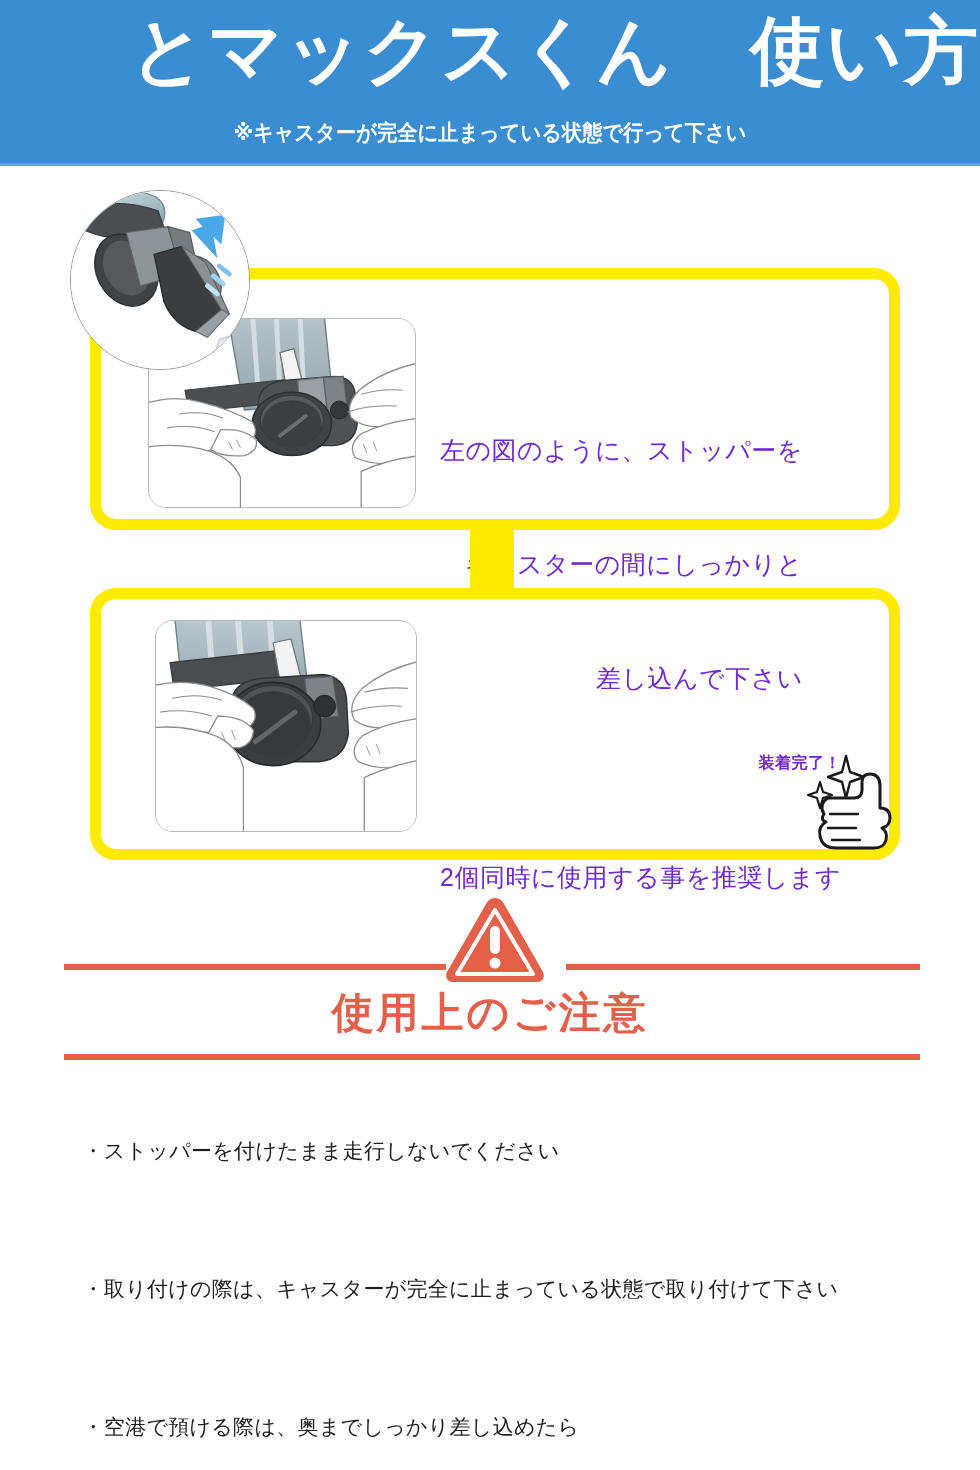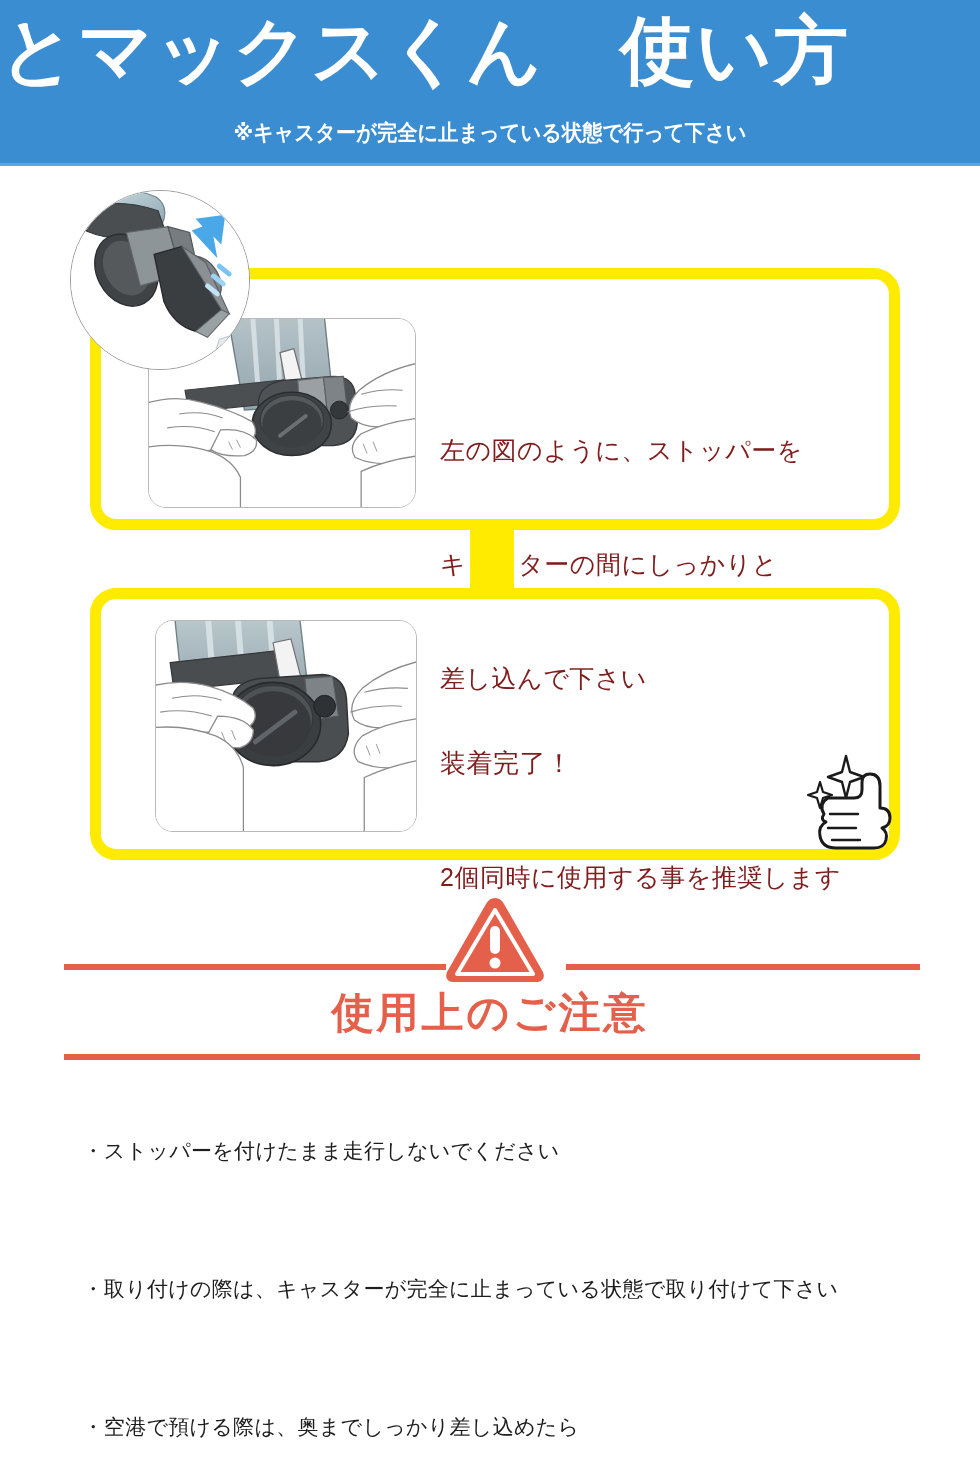--- a/index.html
+++ b/index.html
@@ -22,21 +22,21 @@
     left: 0; top: 0;
     width: 980px;
     height: 165px;
     background: #3b8dd2;
     box-sizing: border-box;
   }
   .header-title {
     position: absolute;
     left: 0; top: 14px;
     width: 980px;
-    text-align: left;
+    text-align: right;
     color: #ffffff;
     font-size: 74px;
     font-weight: bold;
     letter-spacing: 2px;
     line-height: 1.0;
     white-space: pre;
   }
   .header-sub {
     position: absolute;
     left: 0; top: 118px;
@@ -89,27 +89,28 @@
   #step1-photo { left: 148px; top: 318px; width: 268px; height: 190px; }
   #step2-photo { left: 155px; top: 620px; width: 262px; height: 212px; }
 
   .photo-panel svg { display: block; width: 100%; height: 100%; }
 
   
   .step-text {
     position: absolute;
     font-size: 25px;
     line-height: 38px;
-    color: #7f1d1d;
+    color: #6d28d9;
     letter-spacing: 0.5px;
     white-space: pre;
+    text-align: right;
   }
   #step1-text { left: 440px; top: 355px; }
   #step2-text { left: 440px; top: 668px; }
-  .step-text .strong { font-weight: normal; font-size: 26px; }
+  .step-text .strong { font-weight: bold; font-size: 16px; }
   .step-text .line { display: block; }
 
   
   .inset-circle {
     position: absolute;
     left: 70px;
     top: 190px;
     width: 180px;
     height: 180px;
     border-radius: 50%;

